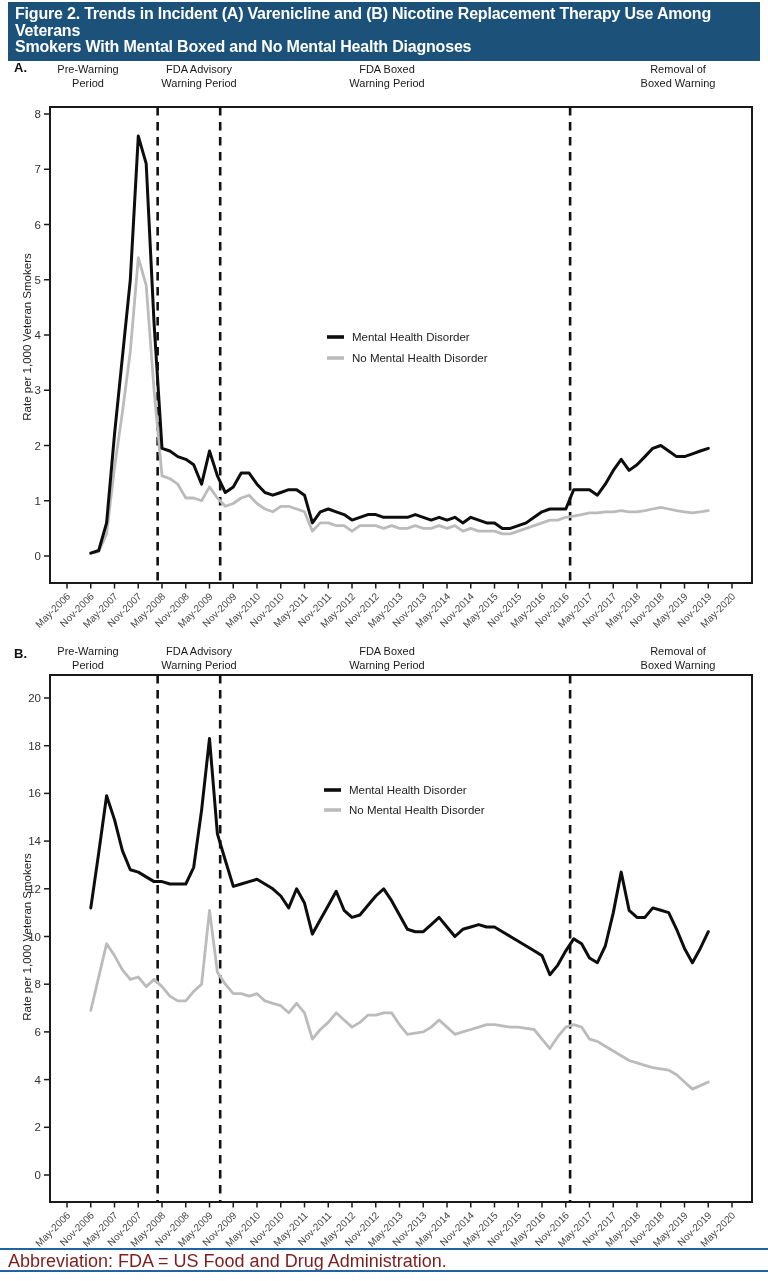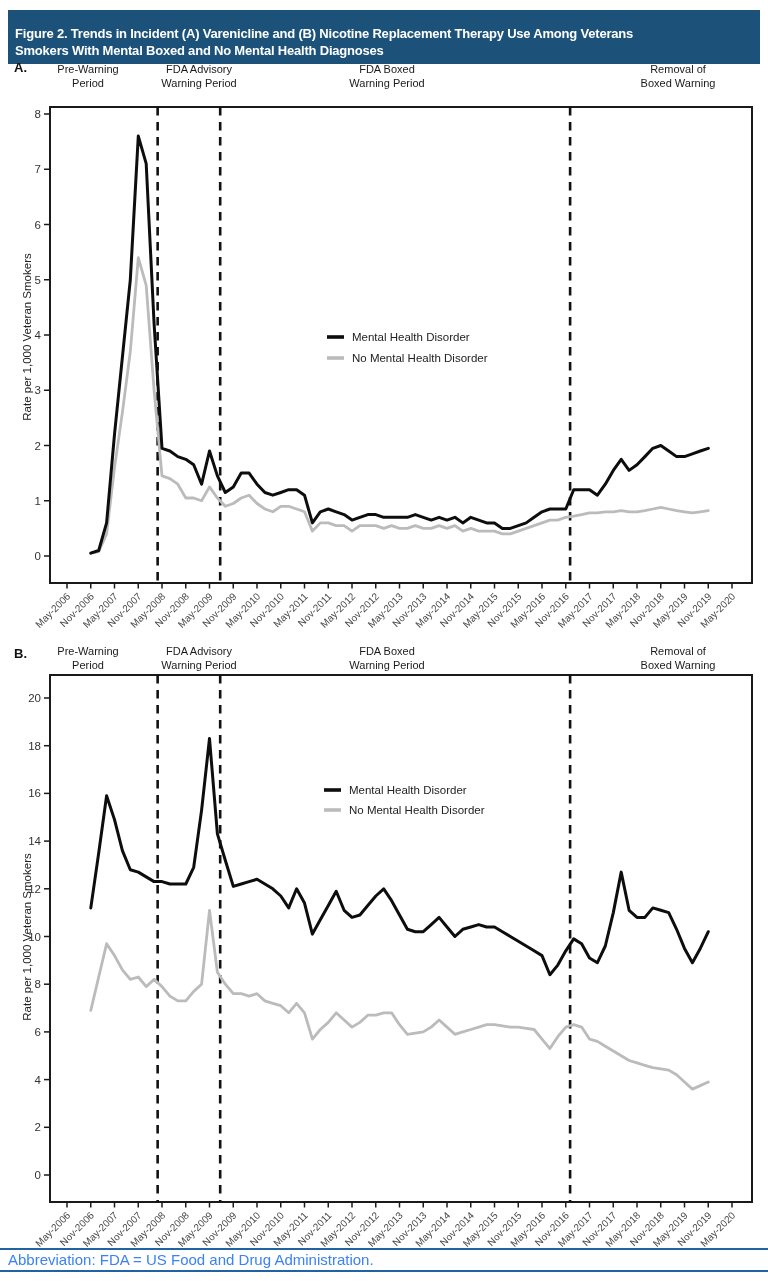--- a/index.html
+++ b/index.html
@@ -1,26 +1,26 @@
 <!DOCTYPE html>
 <html><head>
 <meta charset="utf-8">
 <style>
   html,body{margin:0;padding:0;background:#ffffff;}
   .page{position:relative;width:768px;height:1281px;background:#ffffff;overflow:hidden;
         font-family:"Liberation Sans",sans-serif;}
-  .title-bar{position:absolute;left:8px;top:10px;width:752px;box-sizing:border-box;
-             background:#1c527a;color:#ffffff;font-weight:bold;font-size:13px;
-             line-height:16.5px;letter-spacing:-0.2px;padding:16px 7px 5px 7px;}
+  .title-bar{position:absolute;left:8px;top:2px;width:752px;box-sizing:border-box;
+             background:#1c527a;color:#ffffff;font-weight:bold;font-size:16px;
+             line-height:16.5px;letter-spacing:-0.2px;padding:4px 7px 5px 7px;}
   .title-line{display:block;}
   .chart-svg{position:absolute;left:0;top:0;}
   .footer-rule{position:absolute;left:0;width:768px;height:2px;background:#2062a2;}
   .footer-rule.r1{top:1248px;}
   .footer-rule.r2{top:1270px;}
-  .footer-text{position:absolute;left:8px;top:1251px;font-size:15px;color:#3b82f6;}
+  .footer-text{position:absolute;left:8px;top:1251px;font-size:18px;color:#7f1d1d;}
 </style>
 </head>
 <body>
 
 <div class="page">
 
   <div class="title-bar">
     <span class="title-line">Figure 2. Trends in Incident (A) Varenicline and (B) Nicotine Replacement Therapy Use Among Veterans</span>
     <span class="title-line">Smokers With Mental Boxed and No Mental Health Diagnoses</span>
   </div>

